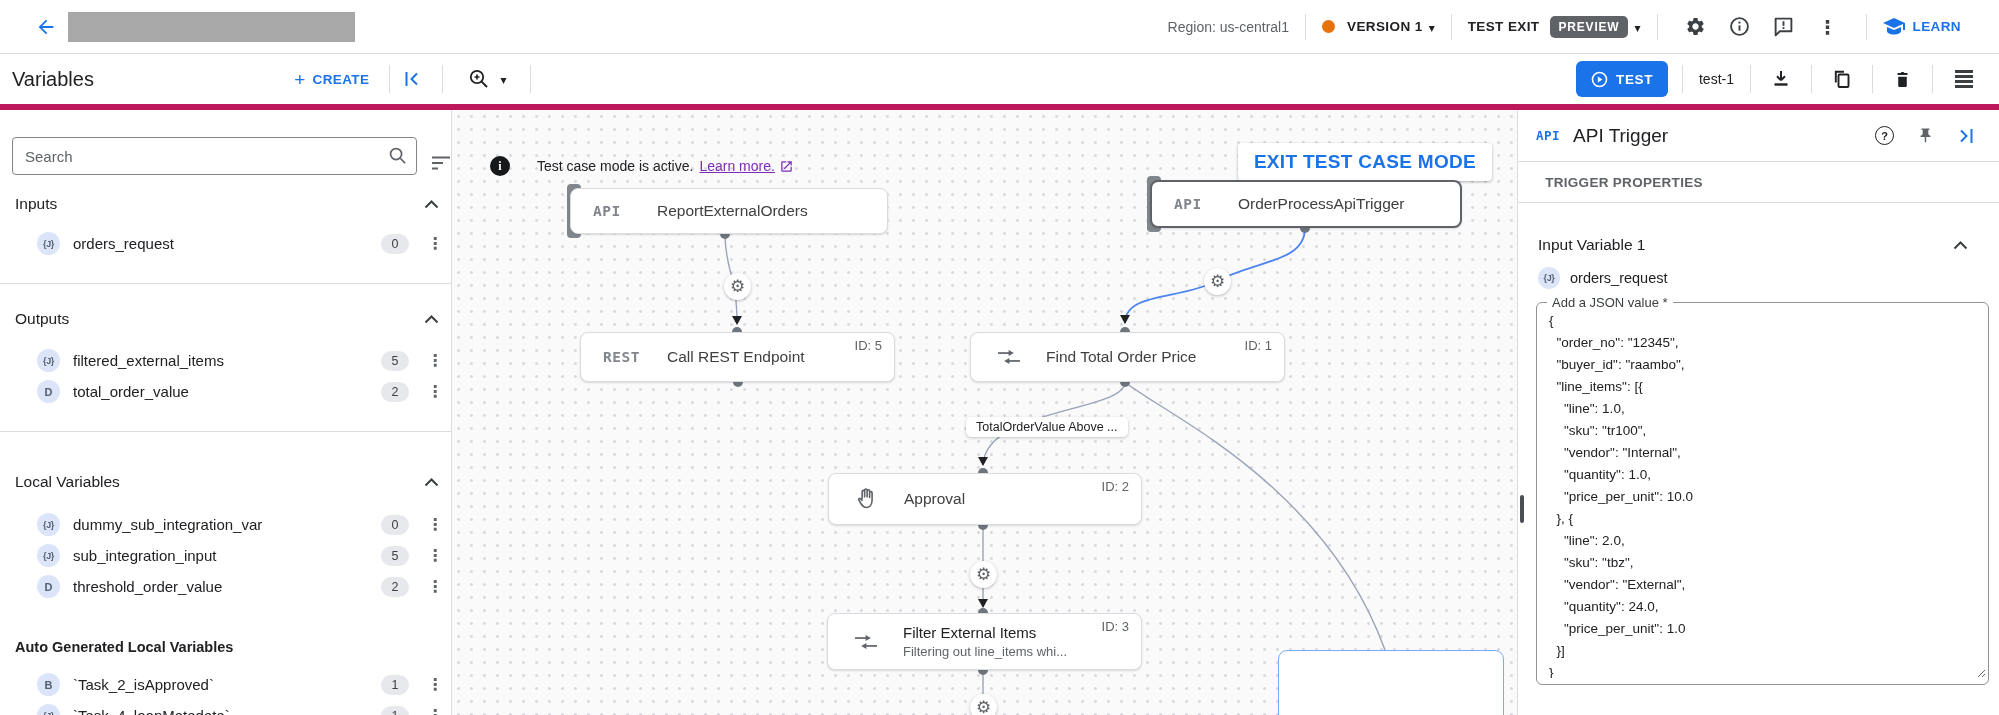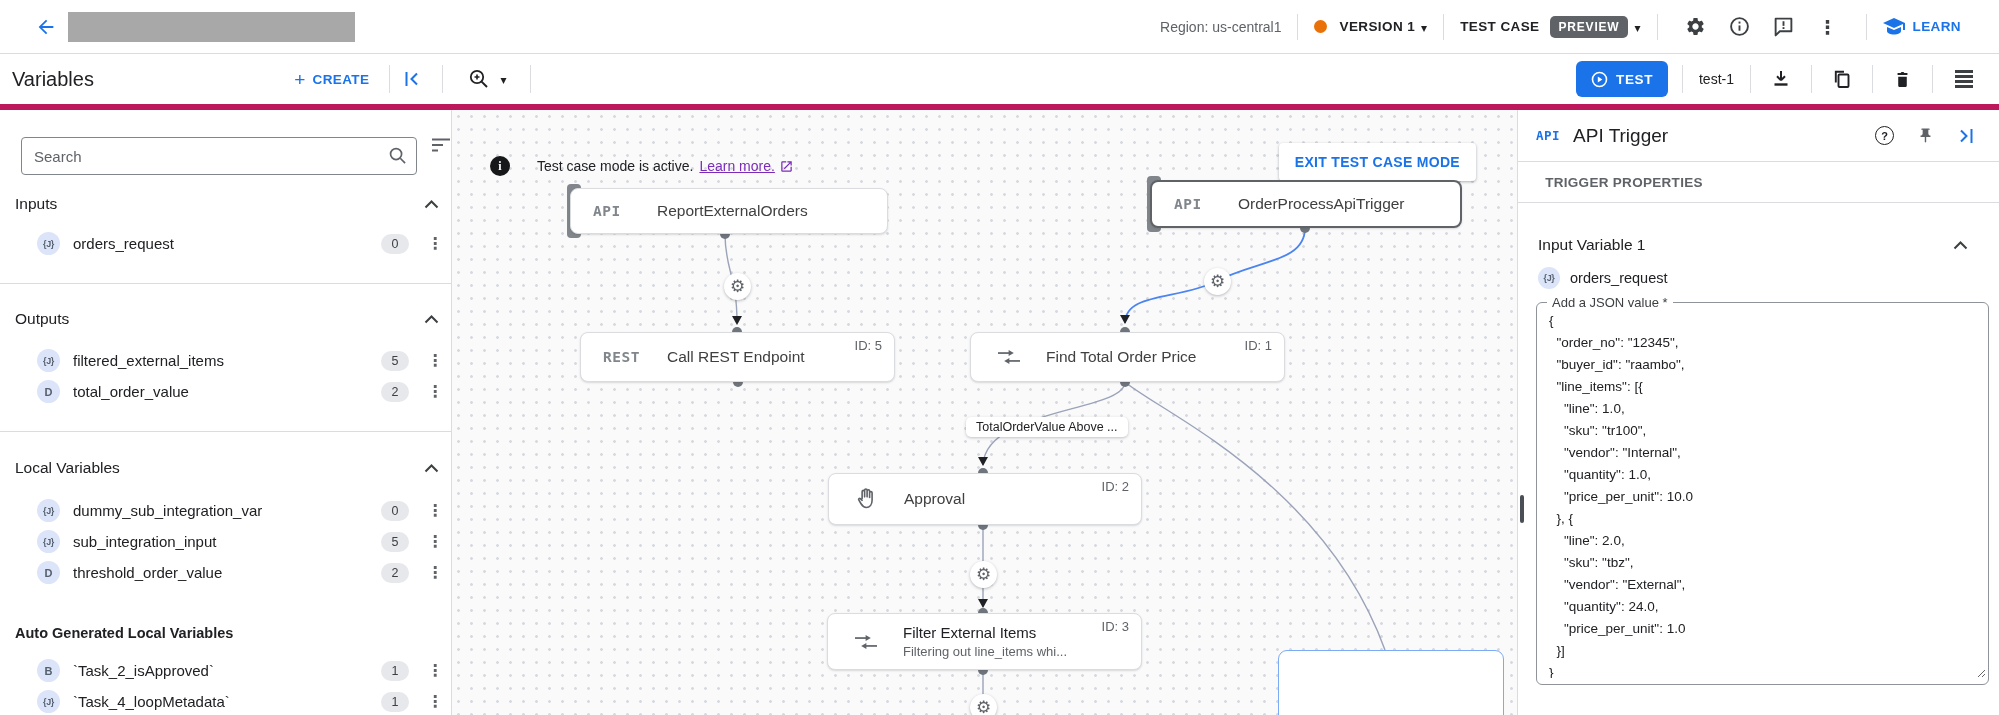--- a/index.html
+++ b/index.html
@@ -34,21 +34,21 @@
   .test-btn { height:36px; padding:0 15px; background:#1a73e8; border-radius:6px; display:flex; align-items:center; gap:8px; color:#fff; font-size:13.5px; font-weight:bold; letter-spacing:.6px; cursor:pointer; border:none; }
   .test-name { font-size:14px; font-weight:500; color:#202124; }
   .menu4 { display:flex; flex-direction:column; gap:2.5px; }
   .menu4 i { display:block; width:18px; height:2.6px; background:#3c4043; }
 
   
   .content { flex:1; display:flex; min-height:0; }
 
   
   .sidebar { width:452px; flex:0 0 452px; background:#fff; border-right:1px solid #dadce0; overflow:hidden; }
-  .search-row { margin:27px 0 0 21px; display:flex; align-items:flex-start; }
+  .search-row { margin:27px 0 0 12px; display:flex; align-items:flex-end; }
   .search-wrap { position:relative; width:407px; }
   .search-input { width:100%; height:38px; border:1px solid #80868b; border-radius:4px; font-size:15px; padding:0 36px 0 12px; color:#202124; outline:none; font-family:"Liberation Sans",sans-serif; }
   .search-input::placeholder { color:#5f6368; }
   .search-icon { position:absolute; right:10px; top:9px; }
   .sort-icon { margin-left:14px; cursor:pointer; }
   .sec-head { display:flex; align-items:center; justify-content:space-between; padding:0 8px 0 15px; }
   .sec-head .t { font-size:15.5px; font-weight:500; color:#202124; }
   .sec-head.small .t { font-size:14.5px; font-weight:600; }
   .chev { cursor:pointer; display:flex; padding:4px; }
   .vrow { height:31px; display:flex; align-items:center; padding:0 8px 0 37px; cursor:pointer; }
@@ -70,21 +70,21 @@
   .earrow { fill:#1f2125; }
   .gear-chip { position:absolute; width:27px; height:27px; border-radius:50%; background:#fff; box-shadow:0 1px 3px rgba(60,64,67,.35); display:flex; align-items:center; justify-content:center; cursor:pointer; }
   .gear-chip::before { content:"⚙"; font-family:"DejaVu Sans",sans-serif; font-size:17px; color:#5f6368; line-height:1; }
 
   .banner-row { position:absolute; left:38px; top:46px; display:flex; align-items:center; }
   .binfo { width:20px; height:20px; border-radius:50%; background:#17181a; color:#fff; font-size:12px; font-weight:bold; display:flex; align-items:center; justify-content:center; }
   .binfo::before { content:"i"; font-family:"Liberation Serif",serif; }
   .btext { margin-left:27px; font-size:14px; color:#202124; }
   .blink { margin-left:6px; font-size:14px; color:#7b2bb8; text-decoration:underline; cursor:pointer; }
   .bext { margin-left:5px; display:flex; cursor:pointer; }
-  .exit-btn { position:absolute; right:41px; top:33px; height:38px; padding:0 16px; background:#fff; border:none; border-radius:4px; color:#1a73e8; font-size:14px; font-weight:bold; letter-spacing:.3px; box-shadow:0 1px 3px rgba(60,64,67,.4); cursor:pointer; font-family:"Liberation Sans",sans-serif; }
+  .exit-btn { position:absolute; right:25px; top:33px; height:38px; padding:0 16px; background:#fff; border:none; border-radius:4px; color:#1a73e8; font-size:19px; font-weight:bold; letter-spacing:.3px; box-shadow:0 1px 3px rgba(60,64,67,.4); cursor:pointer; font-family:"Liberation Sans",sans-serif; }
 
   .node { position:absolute; background:#fff; border:1px solid #dadce0; border-radius:8px; box-shadow:0 1px 2px rgba(60,64,67,.18); display:flex; align-items:center; cursor:pointer; }
   .node .tag { font-family:"DejaVu Sans Mono",monospace; font-weight:bold; font-size:14.5px; letter-spacing:.5px; color:#80868b; margin-left:22px; width:56px; flex:0 0 56px; }
   .node .ntitle { font-size:15.5px; color:#404040; margin-left:8px; white-space:nowrap; }
   .node .nid { position:absolute; top:5px; right:12px; font-size:13px; color:#5f6368; }
   .node .nicon { margin-left:24px; width:28px; flex:0 0 28px; display:flex; align-items:center; justify-content:center; }
   .node .icon-title { margin-left:23px; }
   .trig-bar { position:absolute; width:14px; background:#80868b; border-radius:4px; }
   .node.selected { border:2px solid #5f6368; }
   .ntext2 { margin-left:23px; display:flex; flex-direction:column; }
@@ -131,21 +131,21 @@
     <div class="redacted"></div>
     <div class="tb-right">
       <span class="region">Region: us-central1</span>
       <span class="vdiv"></span>
       <span class="ver-dot"></span>
       <span class="menu-btn">
         <span class="bold-label">VERSION 1</span>
         <i class="caret"></i>
       </span>
       <span class="vdiv"></span>
-      <span class="bold-label">TEST CASE</span>
+      <span class="bold-label">TEST EXIT</span>
       <span class="menu-btn">
         <span class="preview-badge">PREVIEW</span>
         <i class="caret"></i>
       </span>
       <span class="vdiv"></span>
       <span class="tb-icon">
         <svg width="21" height="21" viewBox="0 0 24 24" fill="#3c4043">
             <path d="M19.14 12.94c.04-.3.06-.61.06-.94 0-.32-.02-.64-.07-.94l2.03-1.58c.18-.14.23-.41.12-.61l-1.92-3.32c-.12-.22-.37-.29-.59-.22l-2.39.96c-.5-.38-1.03-.7-1.62-.94l-.36-2.54c-.04-.24-.24-.41-.48-.41h-3.84c-.24 0-.43.17-.47.41l-.36 2.54c-.59.24-1.13.57-1.62.94l-2.39-.96c-.22-.08-.47 0-.59.22L2.74 8.87c-.12.21-.08.47.12.61l2.03 1.58c-.05.3-.09.63-.09.94s.02.64.07.94l-2.03 1.58c-.18.14-.23.41-.12.61l1.92 3.32c.12.22.37.29.59.22l2.39-.96c.5.38 1.03.7 1.62.94l.36 2.54c.05.24.24.41.48.41h3.84c.24 0 .44-.17.47-.41l.36-2.54c.59-.24 1.13-.56 1.62-.94l2.39.96c.22.08.47 0 .59-.22l1.92-3.32c.12-.22.07-.47-.12-.61l-2.01-1.58zM12 15.6c-1.98 0-3.6-1.62-3.6-3.6s1.62-3.6 3.6-3.6 3.6 1.62 3.6 3.6-1.62 3.6-3.6 3.6z"></path>
           </svg>
       </span>
@@ -288,21 +288,21 @@
         <span class="row-kebab"></span>
       </div>
       <div class="vrow">
         <span class="vtype">D</span>
         <span class="vname">total_order_value</span>
         <span class="vcount">2</span>
         <span class="row-kebab"></span>
       </div>
 
       <div class="sb-div"></div>
-      <div class="sec-head" style="margin-top:27px">
+      <div class="sec-head" style="margin-top:41px">
         <span class="t">Local Variables</span>
         <span class="chev">
             <svg width="15" height="9" viewBox="0 0 15 9">
               <path d="M1.5 7.5L7.5 1.5l6 6" stroke="#3c4043" stroke-width="2" fill="none"></path>
             </svg>
           </span>
       </div>
       <div class="vrow" style="margin-top:18px">
         <span class="vtype j">{J}</span>
         <span class="vname">dummy_sub_integration_var</span>

